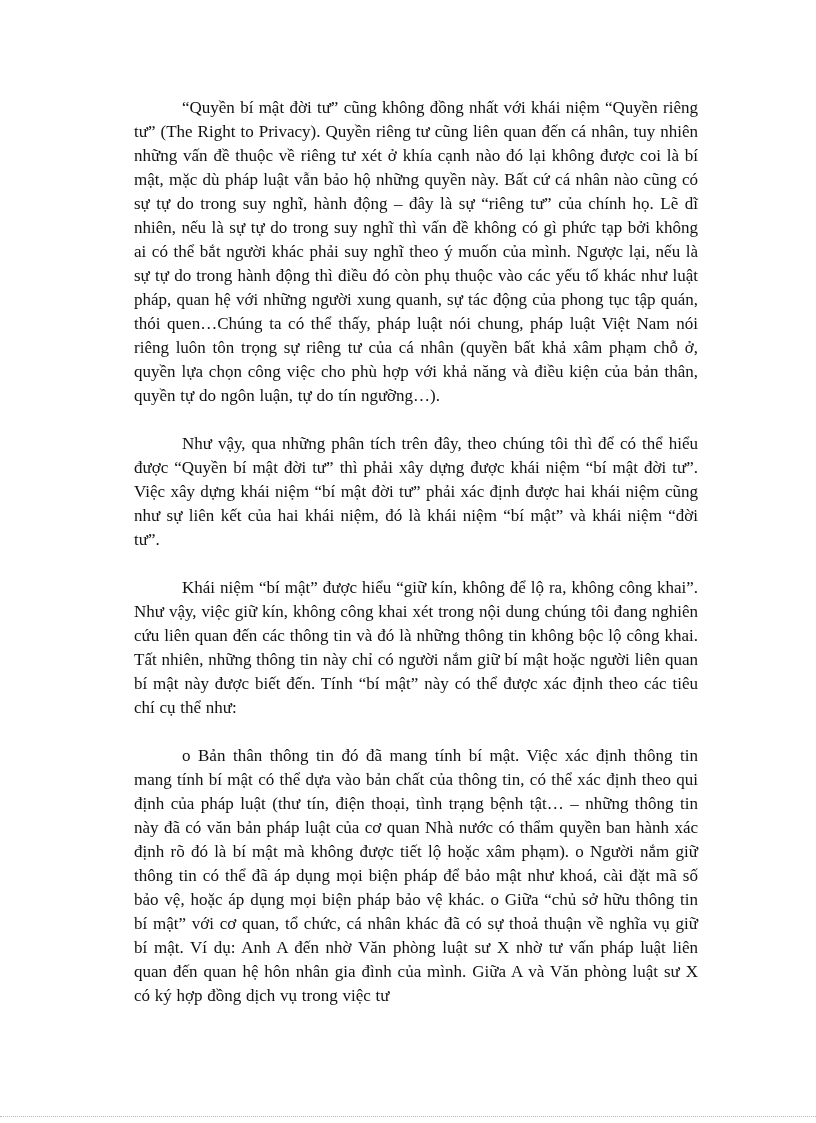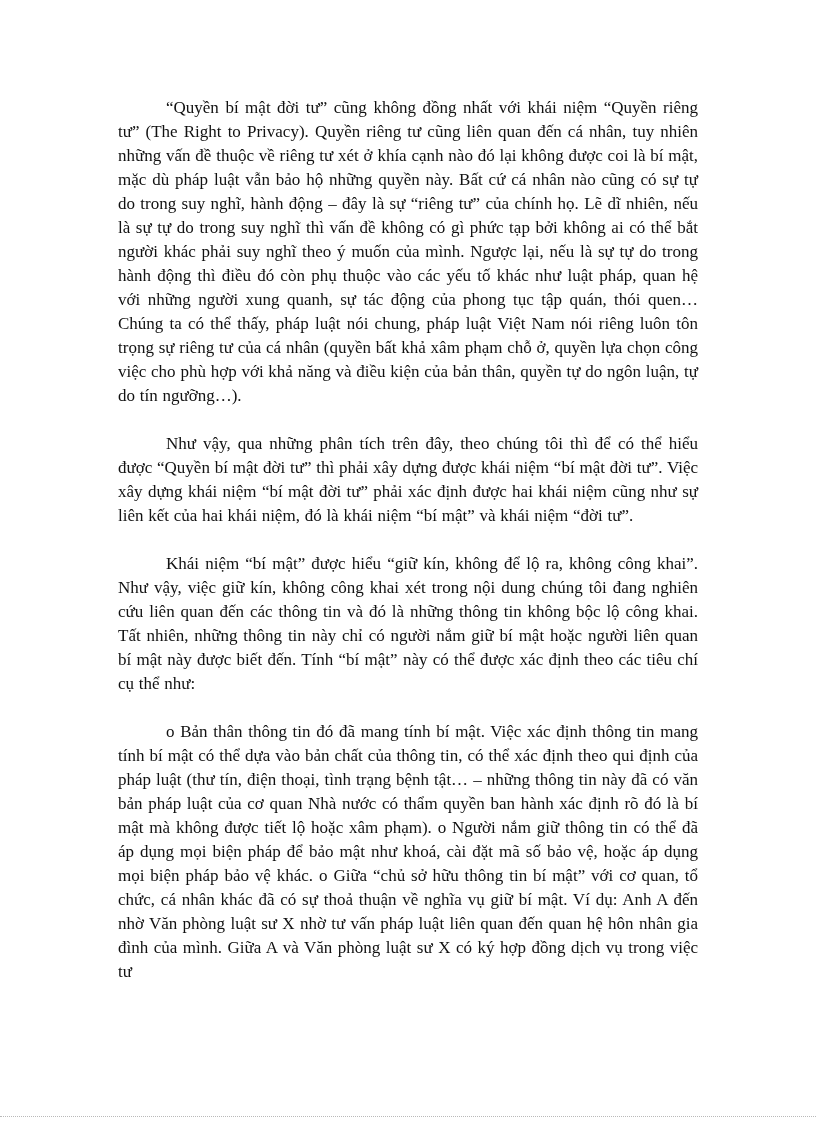--- a/index.html
+++ b/index.html
@@ -18,21 +18,21 @@
     width: 816px;
     height: 1123px;
     padding: 96px 118px 0 118px;
     background: #ffffff;
     font-family: "Liberation Serif", "DejaVu Serif", serif;
     font-size: 17px;
     line-height: 24px;
     color: #111111;
   }
   .para {
-    margin: 0 0 24px 0;
+    margin: 0 0 24px 16px;
     text-align: justify;
     text-indent: 48px;
     word-spacing: 0.5px;
   }
   .page-bottom-line {
     position: absolute;
     left: 0;
     right: 0;
     bottom: 6px;
     border-top: 1px dotted #b9b9b9;

